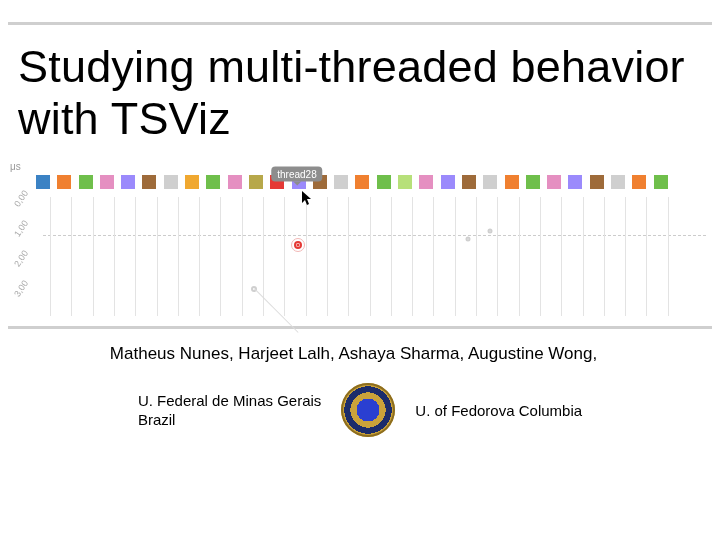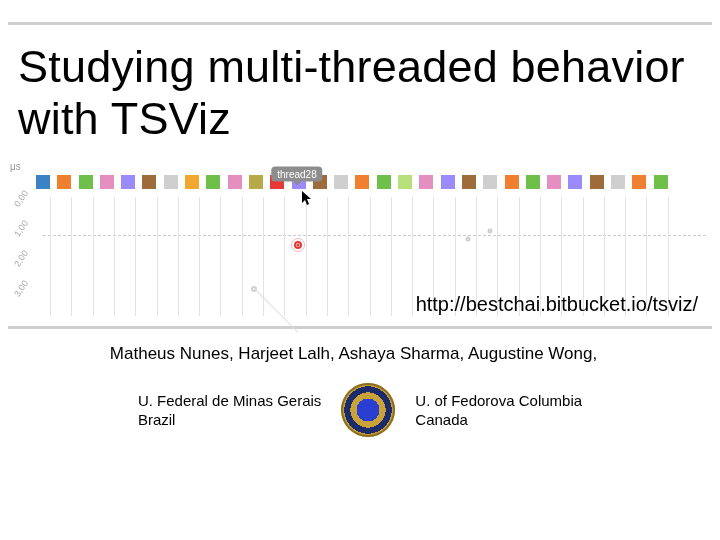--- a/index.html
+++ b/index.html
@@ -125,33 +125,31 @@
     <div class="dot hollow" style="left:482px; top:72px; color:#cfcfcf; width:5px; height:5px;"></div>
     <div class="dot hollow" style="left:460px; top:80px; color:#cfcfcf; width:5px; height:5px;"></div>
     <div class="diag" style="left:246px; top:130px; height:62px; transform: rotate(-45deg);"></div>
 
     <div class="tooltip" style="left:289px; top:24px;">thread28</div>
 
     <svg class="cursor" style="left:296px; top:34px;" viewBox="0 0 12 16">
       <path d="M0 0 L0 12 L3 9 L5 14 L7 13 L5 8 L9 8 Z" fill="#000"></path>
     </svg>
 
-    <div class="url">http://bestchai.bitbucket.io/tsviz/</div>
   </div>
 </div>
 
 <div class="authors">
   <div>Matheus Nunes, Harjeet Lalh, Ashaya Sharma, Augustine Wong,</div>
 </div>
 
 <div class="affil-row">
   <div class="affil">
     <div>U. Federal de Minas Gerais</div>
     <div>Brazil</div>
   </div>
   <div class="logo">
       <div class="ufmg-seal"></div>
     </div>
   <div class="affil">
     <div>U. of Fedorova Columbia</div>
-    <div>Canada</div>
   </div>
 </div>
 
 </body></html>

